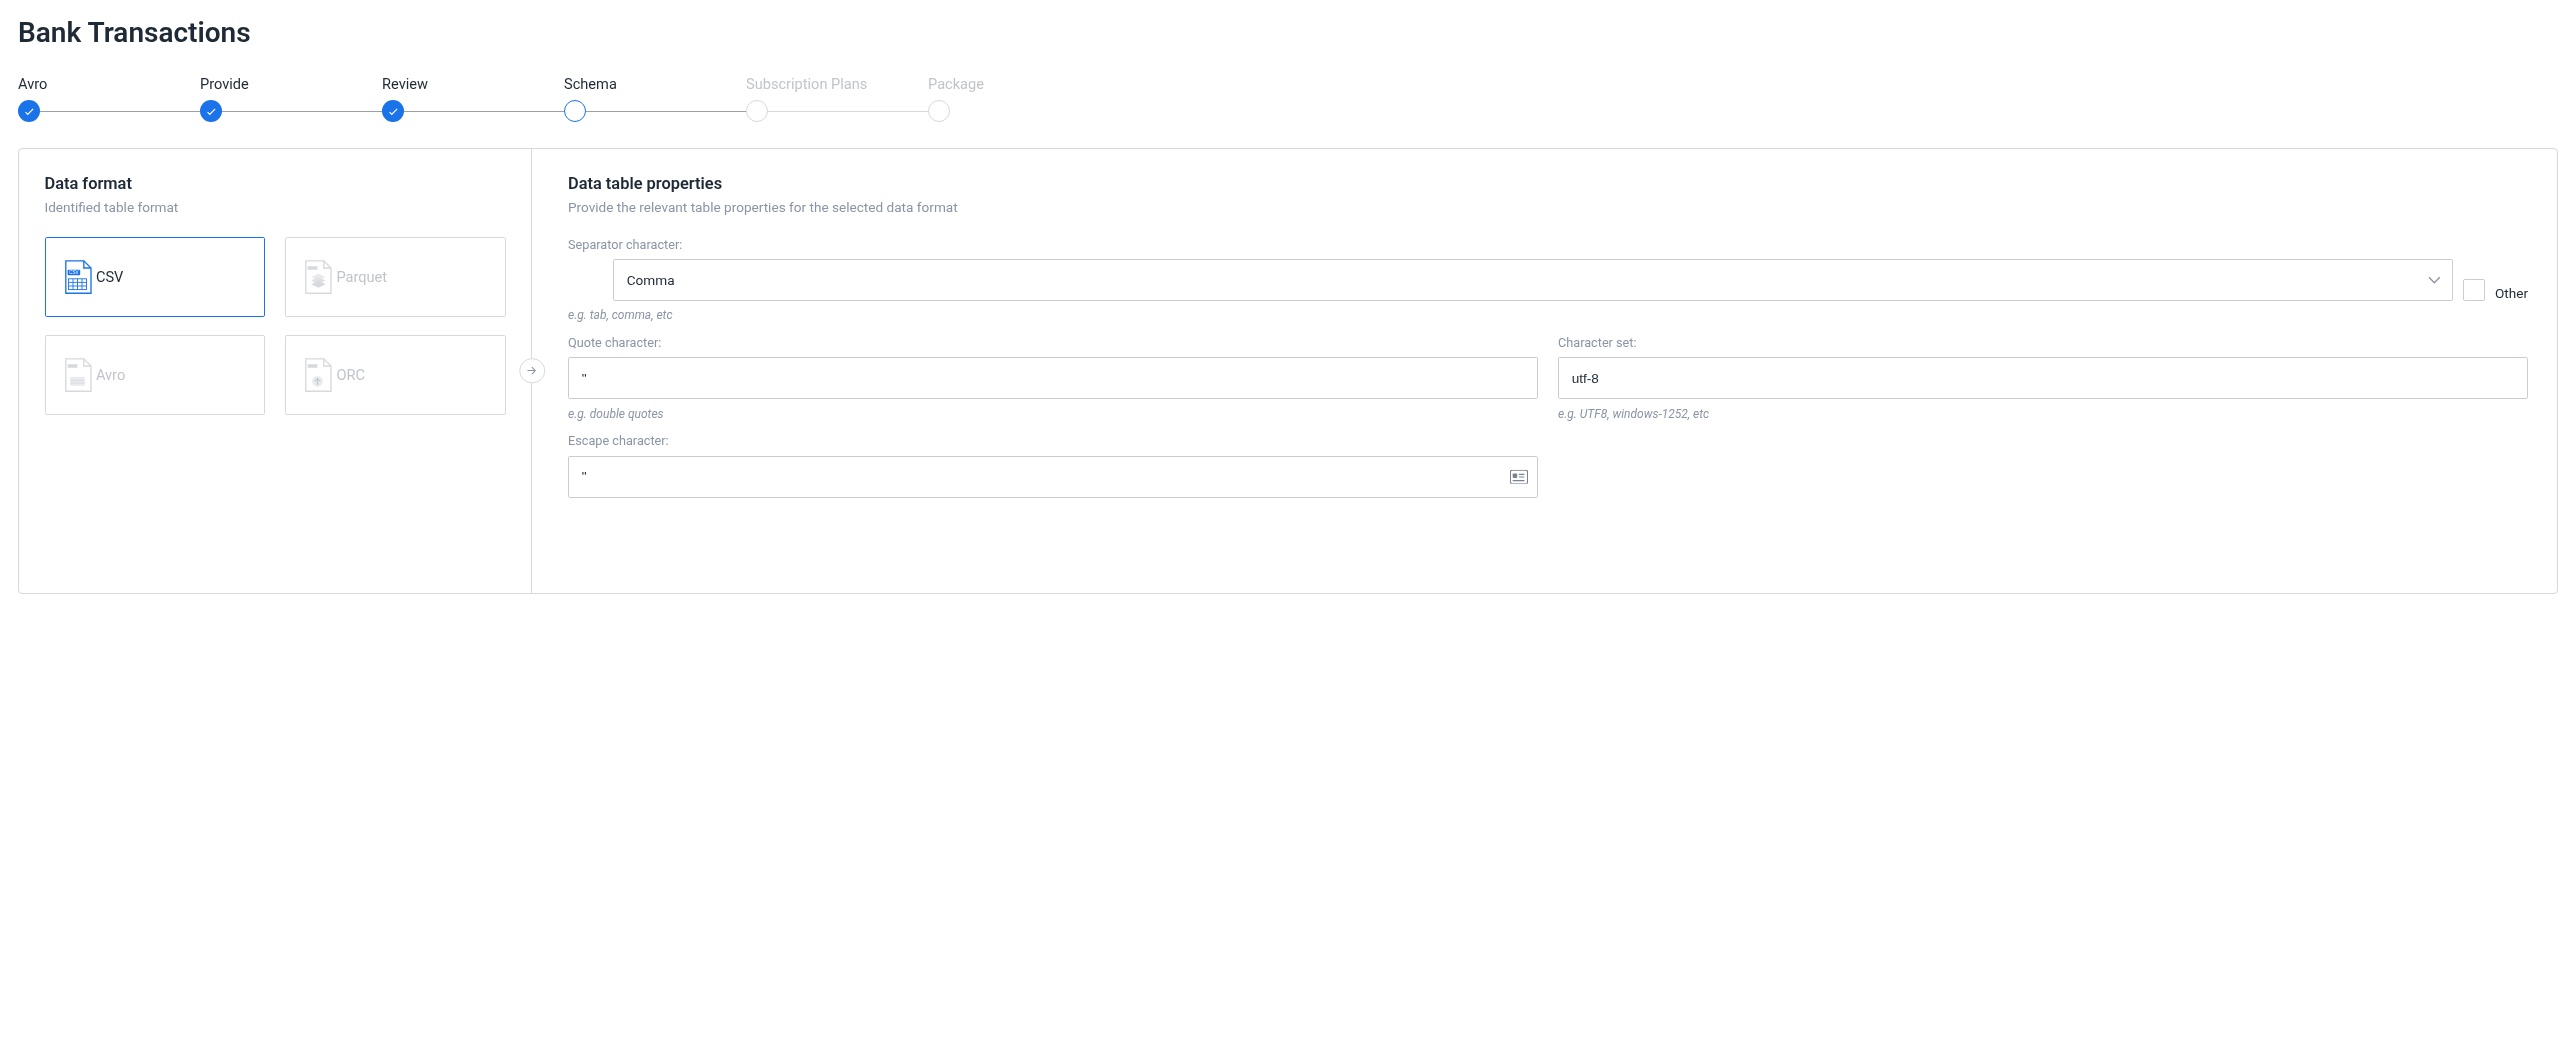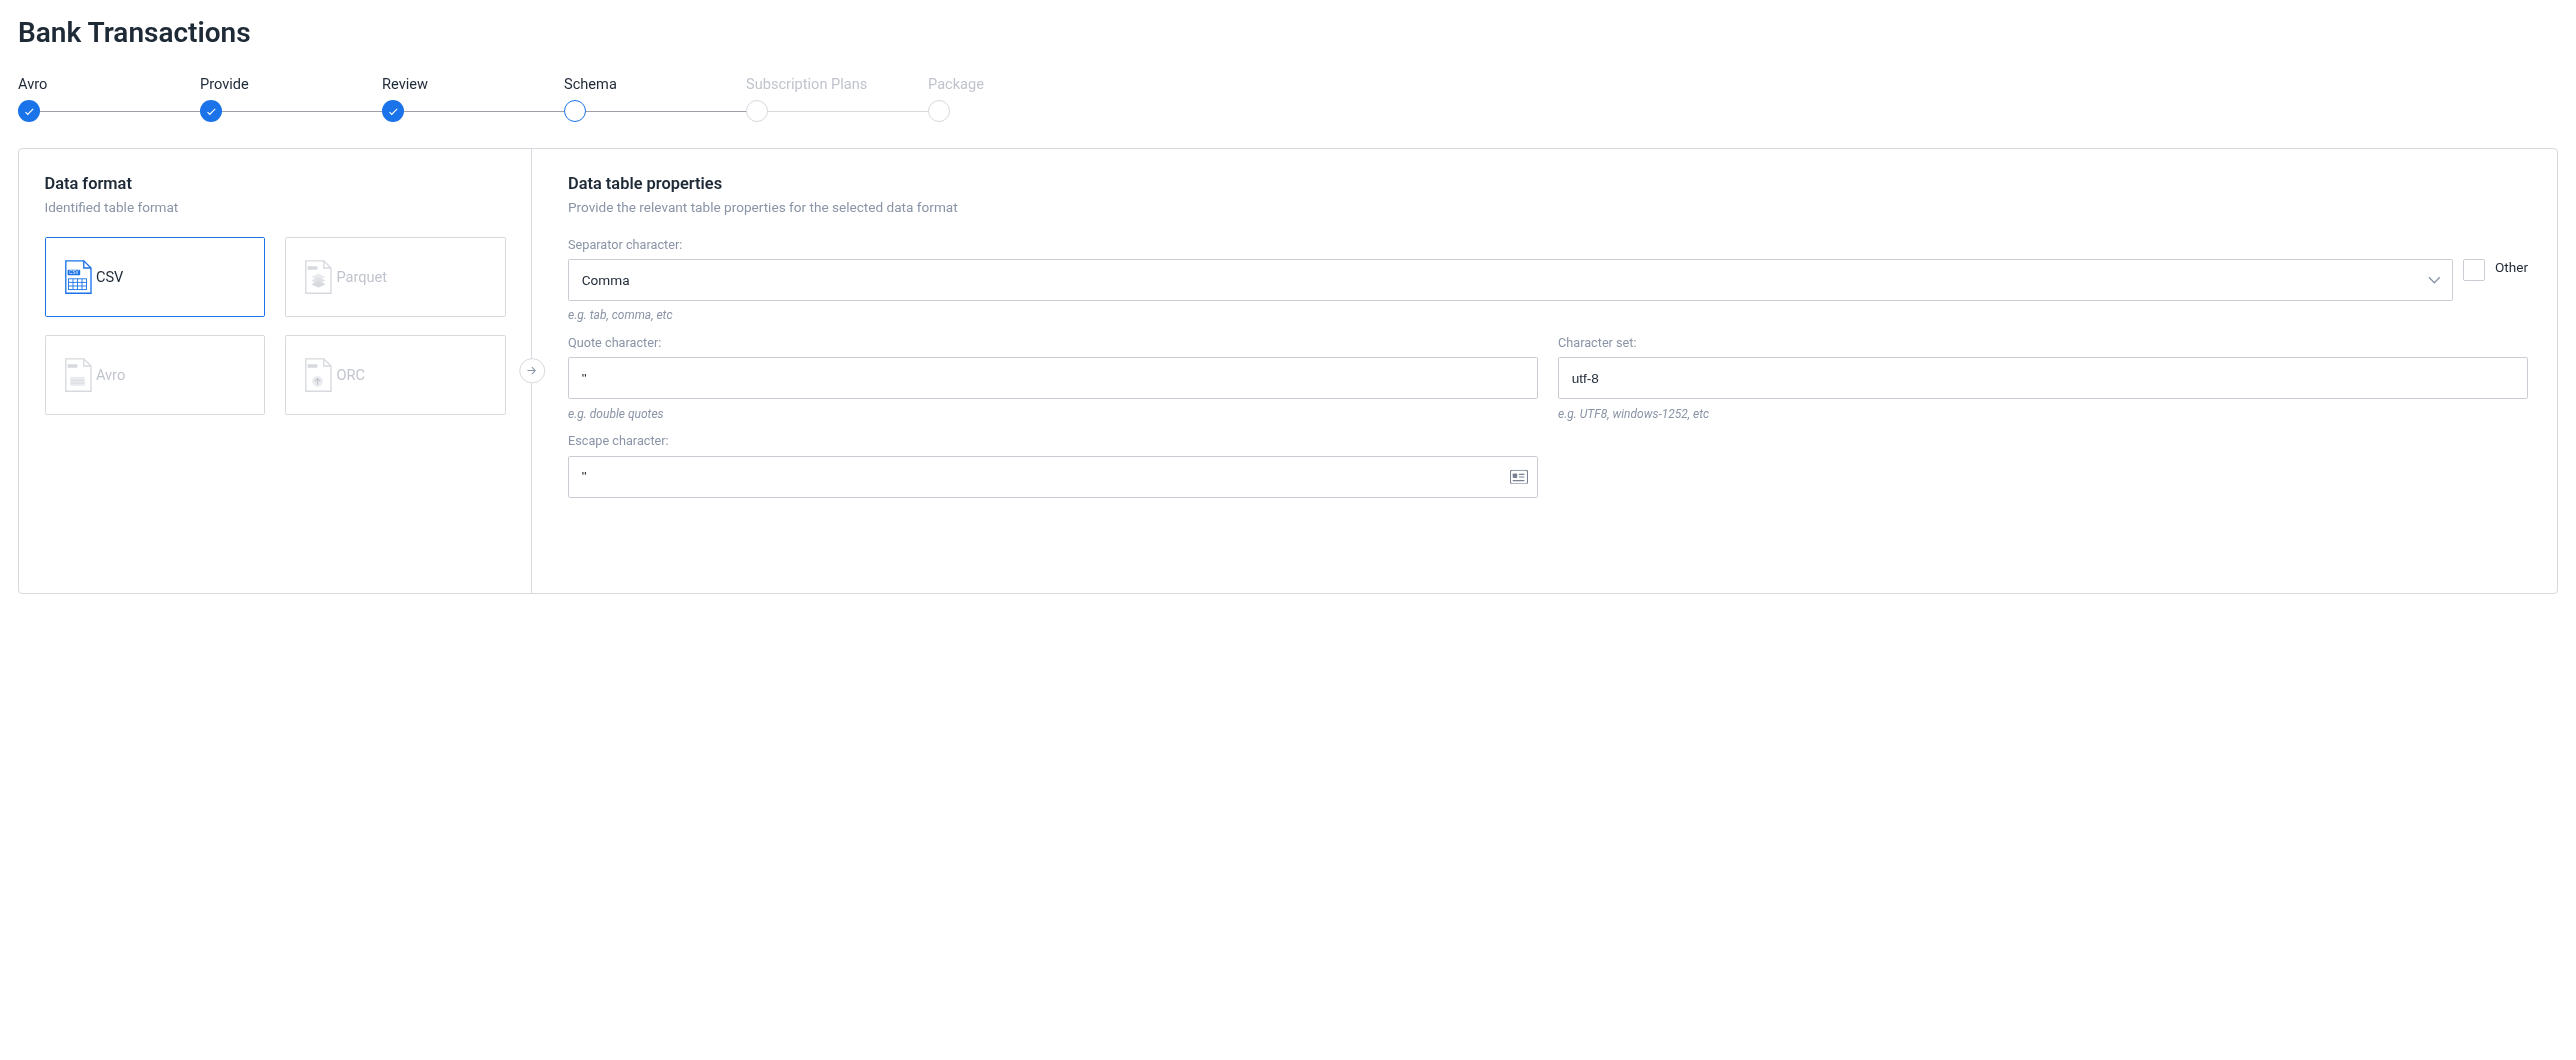--- a/index.html
+++ b/index.html
@@ -63,21 +63,21 @@
   .form-row { display: flex; gap: 20px; margin-bottom: 12.7px; }
   .form-col { flex: 1; min-width: 0; }
   .field-label { font-size: 12.7px; color: #8a94a6; margin-bottom: 7.3px; display:block; }
   .hint { font-size: 12px; font-style: italic; color: #8a94a6; margin-top: 7.3px; }
   .select-box, .input-box {
     width: 100%; height: 42px; border:0.9px solid #c9ccd2; border-radius:1.8px;
     display:flex; align-items:center; padding: 0 12.7px; font-size:13.6px; color:#1f2a37;
     background:#fff; position:relative;
   }
   .select-box .caret { position:absolute; right:11px; top:50%; transform:translateY(-50%); }
-  .sep-row { display:flex; align-items:flex-start; gap: 10px; }
+  .sep-row { display:flex; align-items:flex-end; gap: 10px; margin-left: 45px; }
   .sep-row .select-box { flex: 1; }
   .checkbox-sq { width:22px; height:22px; border:0.9px solid #c9ccd2; border-radius:1.8px; background:#fff; flex-shrink:0; }
   .other-label { font-size:13.6px; color:#1f2a37; }
   .input-box input { border:none; outline:none; width:100%; font-size:13.6px; background:transparent; color:#1f2a37; }
   .input-box .trailing-icon { position:absolute; right:9px; top:50%; transform:translateY(-50%); }
 
   svg { display:block; }
 </style>
 </head>
 <body>

